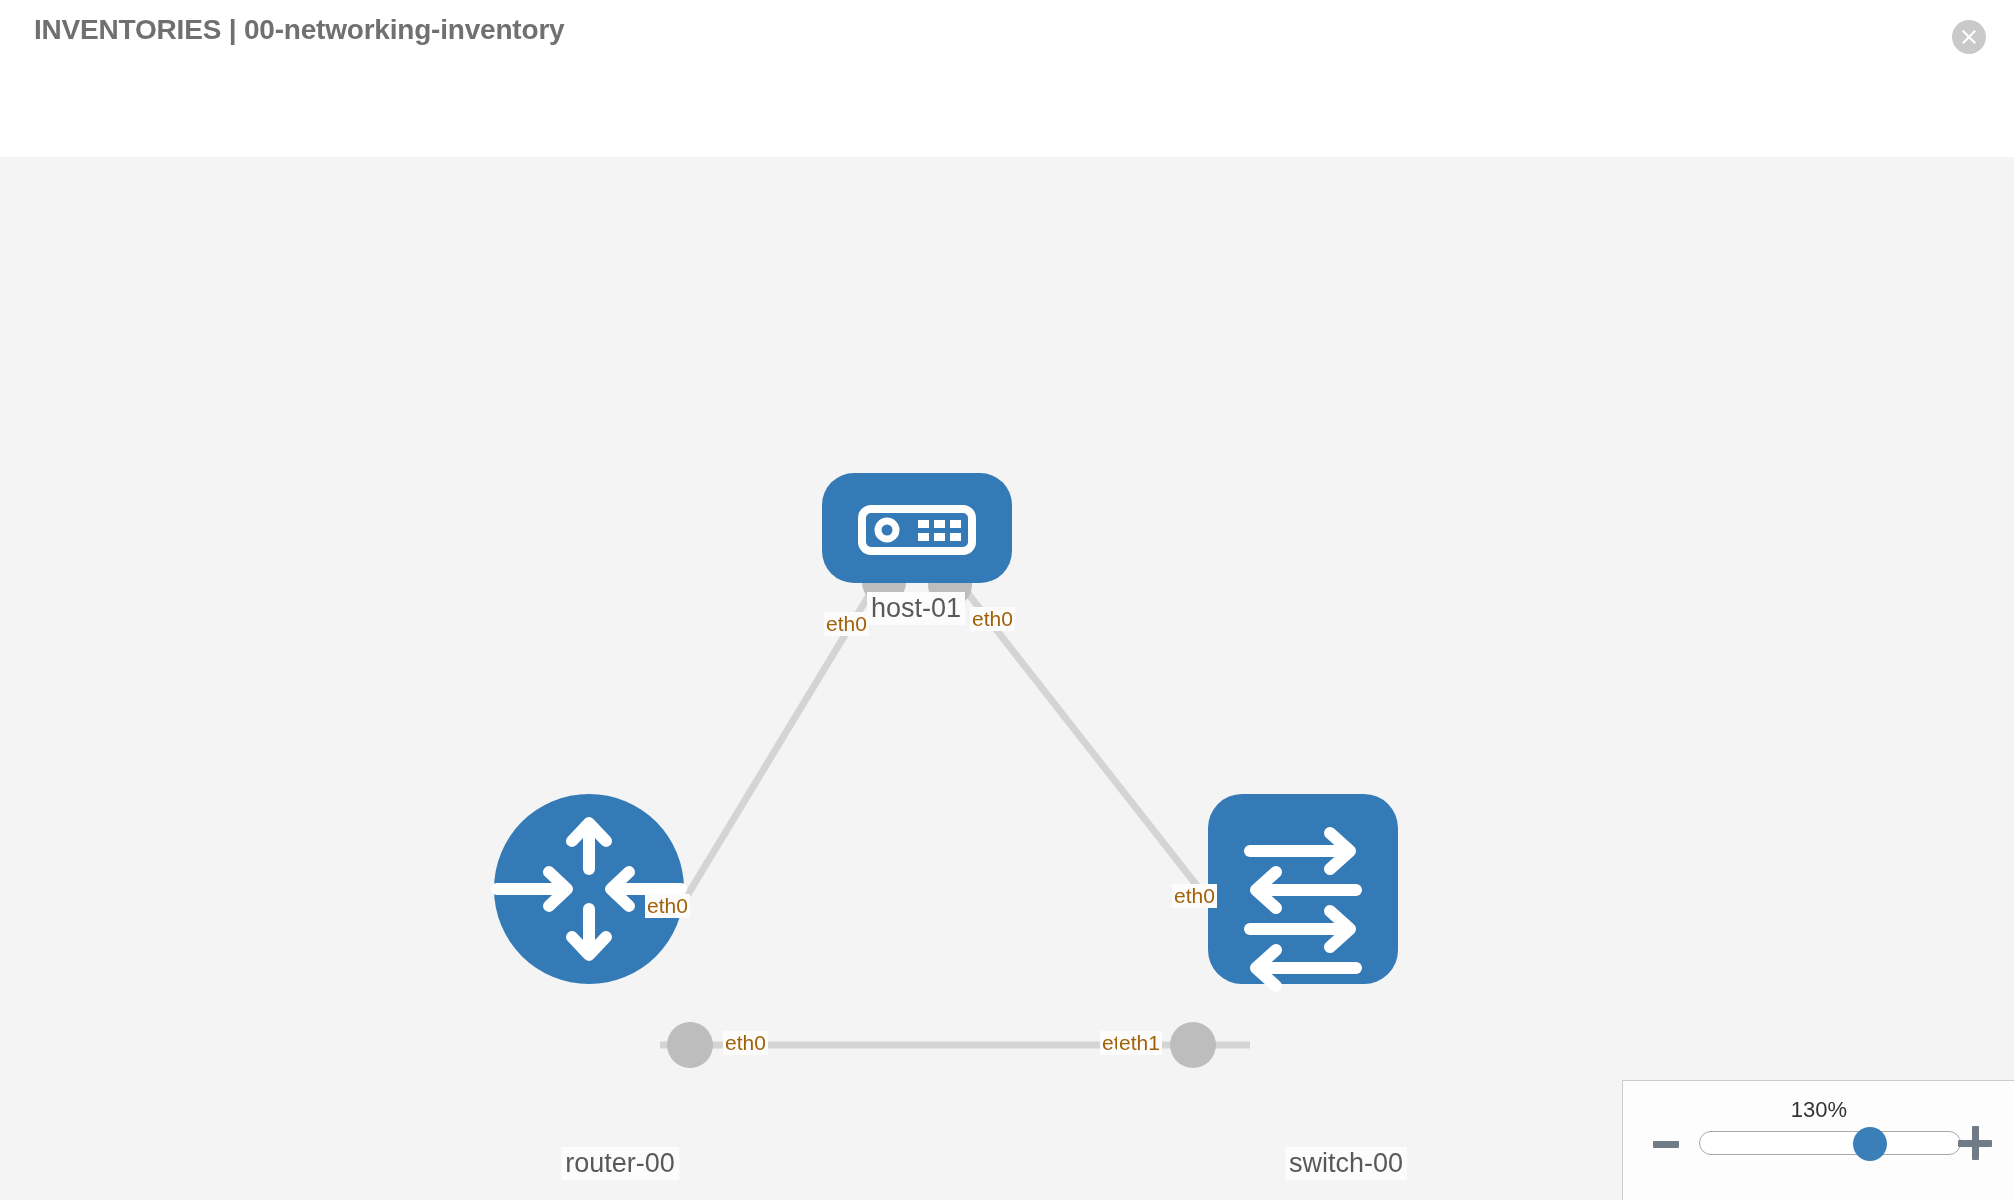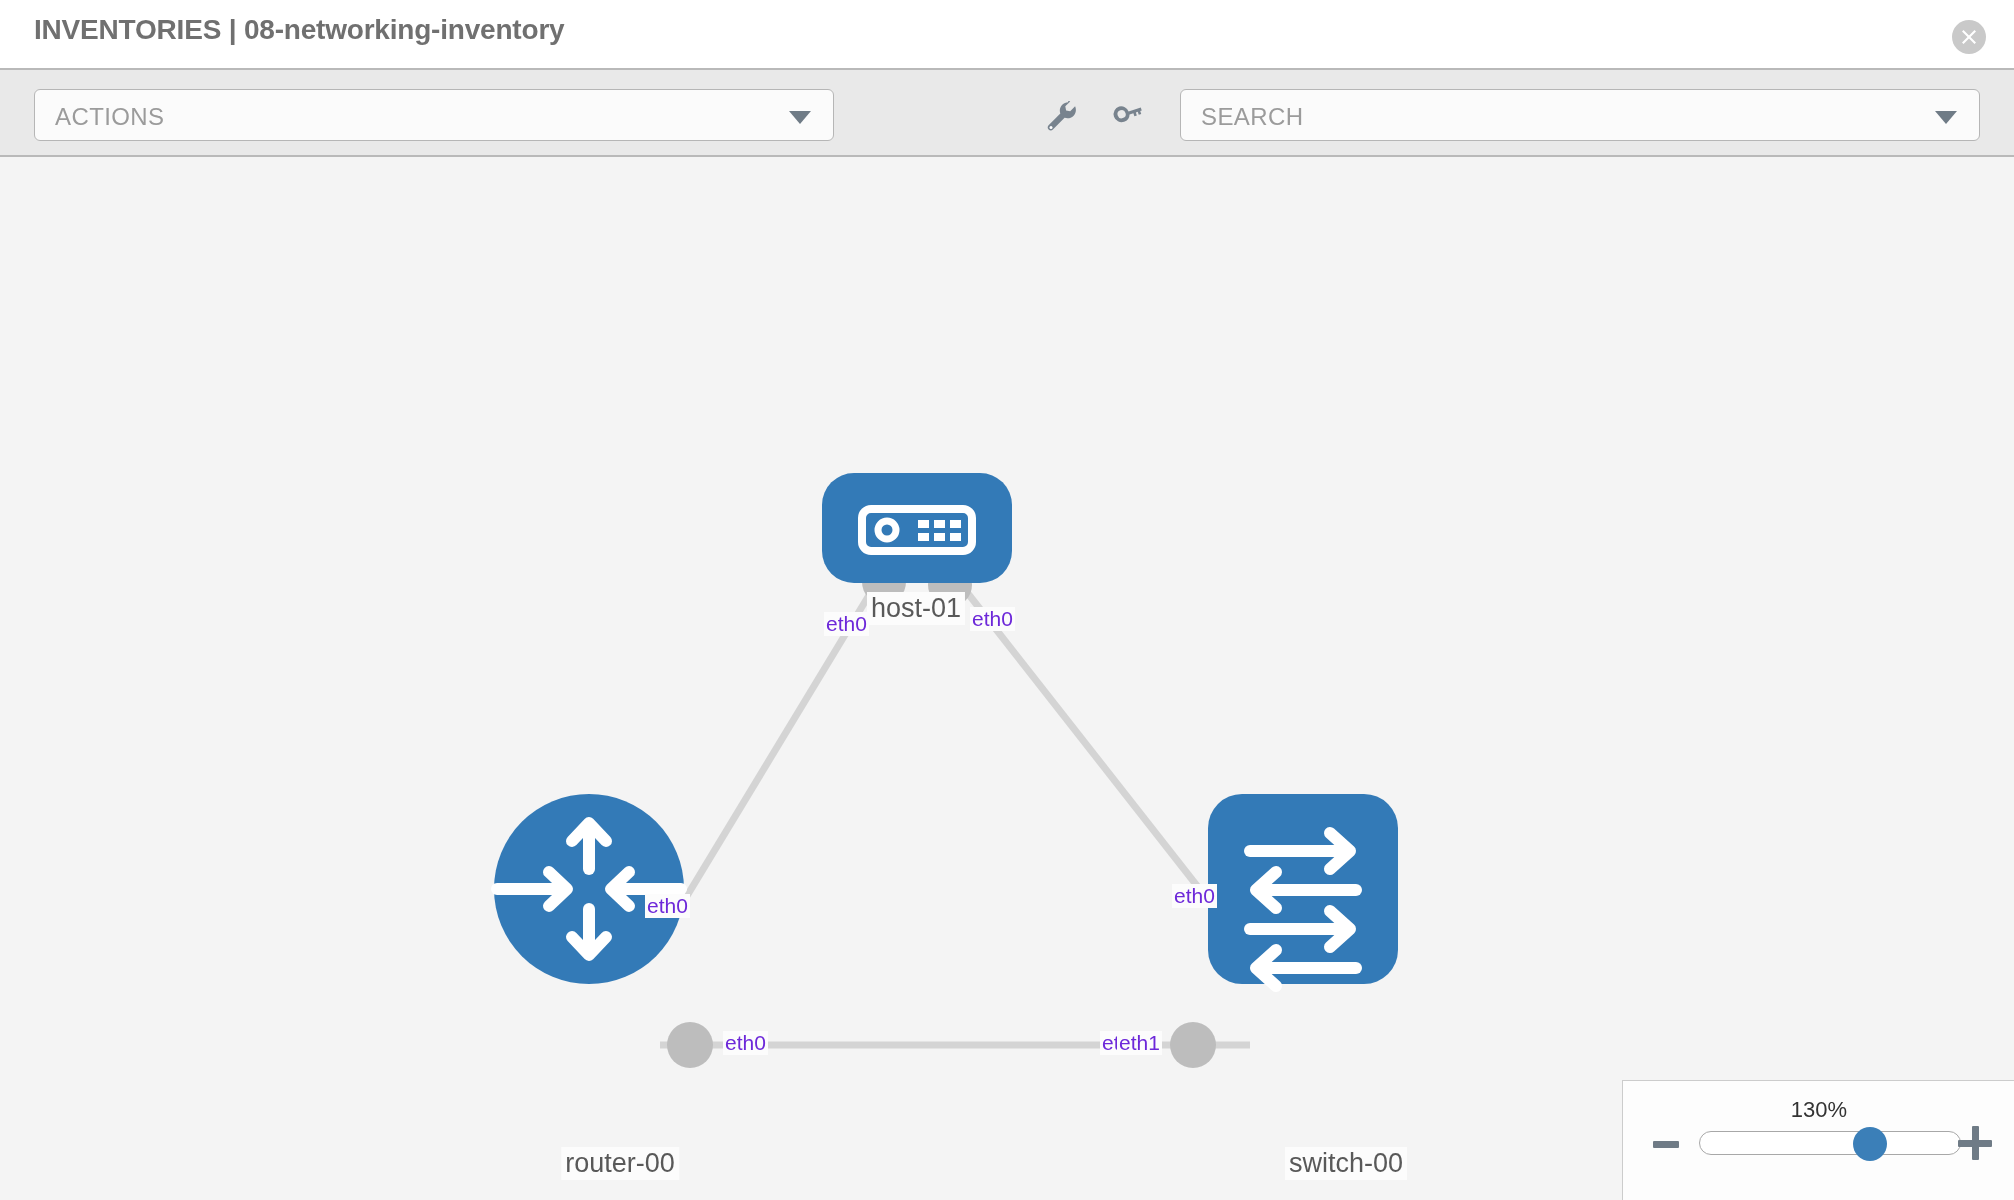--- a/index.html
+++ b/index.html
@@ -96,21 +96,21 @@
     font-size: 27px;
     color: #595959;
     background: #fcfcfc;
     padding: 1px 4px;
     white-space: nowrap;
     transform: translateX(-50%);
   }
   .port-label {
     position: absolute;
     font-size: 21px;
-    color: #6d28d9;
+    color: #a16207;
     background: #fcfcfc;
     padding: 0 2px;
     white-space: nowrap;
   }
 
   
   .zoom-box {
     position: absolute; right: 0; bottom: 0;
     width: 392px; height: 120px;
     background: #fdfdfd;
@@ -148,53 +148,28 @@
     background: #3b7fb8;
     cursor: pointer;
   }
 </style>
 </head>
 <body>
 
 <div id="app">
 
   <div class="header">
-    <div class="header-title">INVENTORIES | 08-networking-inventory</div>
+    <div class="header-title">INVENTORIES | 00-networking-inventory</div>
     <div class="close-btn">
       <svg width="22" height="22" viewBox="0 0 22 22">
         <path d="M5.5 4 L11 9.5 L16.5 4 L18 5.5 L12.5 11 L18 16.5 L16.5 18 L11 12.5 L5.5 18 L4 16.5 L9.5 11 L4 5.5 Z" fill="#ffffff"></path>
       </svg>
     </div>
   </div>
 
-  <div class="toolbar">
-
-    <div class="actions-select">
-      <span class="label">ACTIONS</span>
-      <span class="caret"></span>
-    </div>
-
-    <div class="tool-icon" id="wrench-icon-wrap">
-      <svg width="36" height="36" viewBox="0 0 36 36">
-        <path d="M25.2 4.2 c-4.6 0-8.4 3.8-8.4 8.4 0 1.0 0.2 2.0 0.5 2.9 L5.6 27.2 c-1.2 1.2-1.2 3.1 0 4.3 1.2 1.2 3.1 1.2 4.3 0 L21.6 19.8 c0.9 0.3 1.9 0.5 2.9 0.5 4.6 0 8.4-3.8 8.4-8.4 0-1.3-0.3-2.5-0.8-3.6 l-4.9 4.9 -4.1-0.8 -0.8-4.1 4.9-4.9 c-0.6-0.2-1.3-0.3-2.0-0.3 z" fill="#78838e"></path>
-        <circle cx="8.0" cy="29.4" r="1.5" fill="#ffffff"></circle>
-      </svg>
-    </div>
-
-    <div class="tool-icon" id="key-icon-wrap">
-      <svg width="36" height="36" viewBox="0 0 36 36">
-        <path d="M12.5 6.5 a8 8 0 1 0 0 16 a8 8 0 0 0 7.5-5.3 L24 17.2 l0 3.2 l2.6 0 l0-3.2 l2.0 0 l0 3.2 l2.6 0 l0-3.2 l1.6 0 l0-3.2 L20 14 A8 8 0 0 0 12.5 6.5 z M12.5 10.4 a4.1 4.1 0 1 1 0 8.2 a4.1 4.1 0 0 1 0-8.2 z" fill="#78838e" transform="rotate(-18 18 15)"></path>
-      </svg>
-    </div>
-
-    <div class="search-select">
-      <span class="label">SEARCH</span>
-      <span class="caret"></span>
-    </div>
-  </div>
 
   <div class="canvas">
 
     <svg class="topology-svg" width="2014" height="1043">
 
       <g>
         <line x1="880" y1="420" x2="650" y2="800" stroke="#d4d4d4" stroke-width="7"></line>
         <line x1="955" y1="420" x2="1245" y2="790" stroke="#d4d4d4" stroke-width="7"></line>
         <line x1="660" y1="888" x2="1250" y2="888" stroke="#d4d4d4" stroke-width="7"></line>
       </g>

